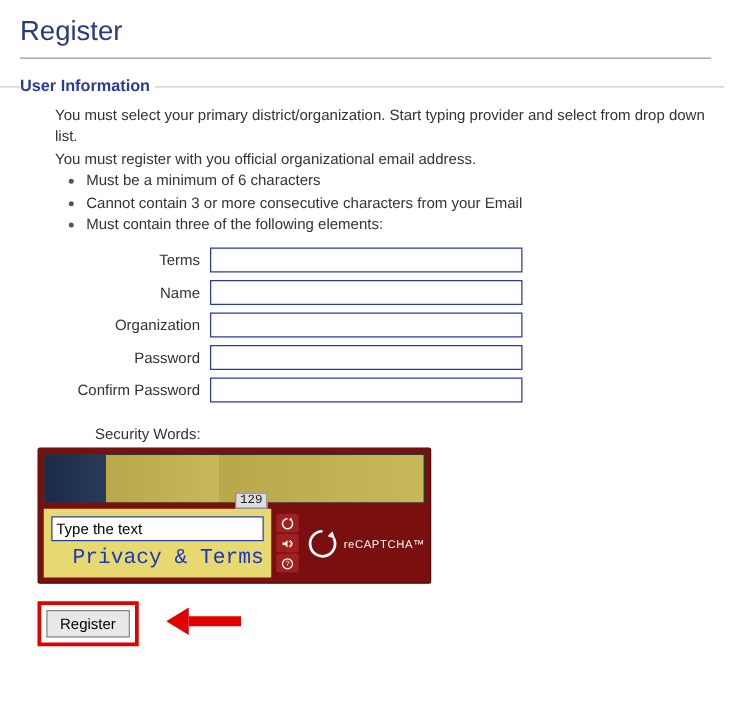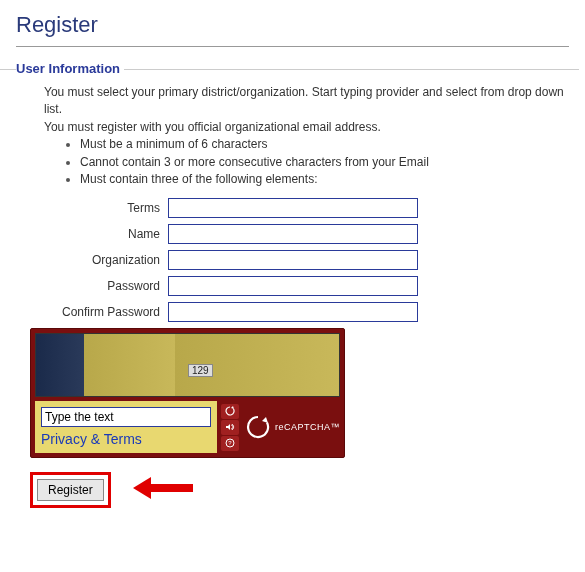--- a/index.html
+++ b/index.html
@@ -3,35 +3,35 @@
 <meta charset="utf-8">
 <style>
   * { box-sizing: border-box; margin: 0; padding: 0; }
   body { font-family: Arial, sans-serif; background: #fff; width: 585px; }
   .container { padding: 12px 16px; }
   .page-title { color: #2a3a7a; font-size: 22px; font-weight: normal; padding-bottom: 8px; border-bottom: 1px solid #999; margin-bottom: 14px; }
   .section-label { color: #2a3a9a; font-size: 13px; font-weight: bold; margin-bottom: 8px; position: relative; }
   .section-label::before { content: ""; position: absolute; left: -16px; top: 50%; width: 16px; border-top: 1px solid #ccc; }
   .section-label::after { content: ""; position: absolute; right: -10px; left: 108px; top: 50%; border-top: 1px solid #ccc; }
   .instructions { font-size: 12px; color: #333; line-height: 1.45; margin-left: 28px; margin-bottom: 10px; }
-  .instructions ul { list-style: disc; margin-left: 36px; color: #777; }
+  .instructions ul { list-style: disc; margin-left: 25px; color: #777; }
   .instructions ul li { color: #555; }
   .instructions ul li span { color: #333; }
   .instructions ul ul { list-style: square; margin-left: 20px; }
   .form-row { display: flex; align-items: center; margin-bottom: 6px; }
   .form-label { width: 152px; text-align: right; font-size: 12px; color: #333; padding-right: 8px; }
   .form-input { width: 250px; height: 20px; border: 1px solid #2a3a9a; padding: 1px 3px; font-size: 12px; }
   .security-label { font-size: 12px; color: #333; margin-left: 60px; margin-top: 18px; margin-bottom: 4px; }
   .captcha-box { width: 315px; background: #7a0f0f; border: 1px solid #5a0808; border-radius: 2px; margin-left: 14px; padding: 4px; }
-  .captcha-image { width: 100%; height: 64px; background: linear-gradient(90deg, #1a2a4a 0%, #2a3a5a 16%, #b8a84a 16%, #c8b85a 46%, #b8a84a 46%, #c8b85a 100%); position: relative; border: 1px solid #333; }
+  .captcha-image { width: 100%; height: 40px; background: linear-gradient(90deg, #1a2a4a 0%, #2a3a5a 16%, #b8a84a 16%, #c8b85a 46%, #b8a84a 46%, #c8b85a 100%); position: relative; border: 1px solid #333; font-family: Liberation Mono, monospace; }
   .captcha-number { position: absolute; left: 152px; top: 30px; font-size: 10px; color: #222; background: #ddd; padding: 0 3px; border: 1px solid #888; }
   .captcha-bottom { display: flex; margin-top: 4px; }
   .captcha-input-area { background: #e8d870; padding: 6px; width: 208px; }
   .captcha-input { width: 100%; height: 20px; border: 1px solid #2a3a9a; font-size: 12px; padding: 1px 3px; }
-  .captcha-privacy { font-size: 14px; color: #1a3ab8; margin-top: 4px; display: block; text-align: left; }
+  .captcha-privacy { font-size: 17px; color: #1a3ab8; margin-top: 4px; display: block; text-align: right; font-family: Liberation Mono, monospace; }
   .captcha-buttons { display: flex; flex-direction: column; justify-content: center; margin-left: 4px; gap: 1px; }
   .captcha-btn { width: 18px; height: 15px; background: #a02020; border-radius: 2px; display: flex; align-items: center; justify-content: center; color: #fff; font-size: 10px; }
   .captcha-logo { display: flex; align-items: center; margin-left: 6px; color: #fff; font-size: 9px; }
   .captcha-logo svg { margin-right: 4px; }
   .captcha-logo-text { letter-spacing: 0.5px; }
   .register-row { display: flex; align-items: center; margin-top: 14px; margin-left: 14px; }
   .register-highlight { border: 3px solid #e00000; padding: 4px; display: inline-block; }
   .register-btn { background: #e8e8e8; border: 1px solid #888; font-size: 12px; padding: 3px 10px; cursor: pointer; }
   .arrow { margin-left: 22px; }
 </style>
@@ -68,20 +68,21 @@
   </div>
   <div class="form-row">
     <div class="form-label">Password</div>
     <input class="form-input" type="password" value="" style="">
   </div>
   <div class="form-row">
     <div class="form-label">Confirm Password</div>
     <input class="form-input" type="password" value="" style="">
   </div>
 
+  <div class="security-label">Security Words:</div>
 
   <div class="captcha-box">
     <div class="captcha-image">
       <span class="captcha-number">129</span>
     </div>
     <div class="captcha-bottom">
       <div class="captcha-input-area">
         <input class="captcha-input" type="text" value="Type the text" style="">
         <span class="captcha-privacy">Privacy &amp; Terms</span>
       </div>

